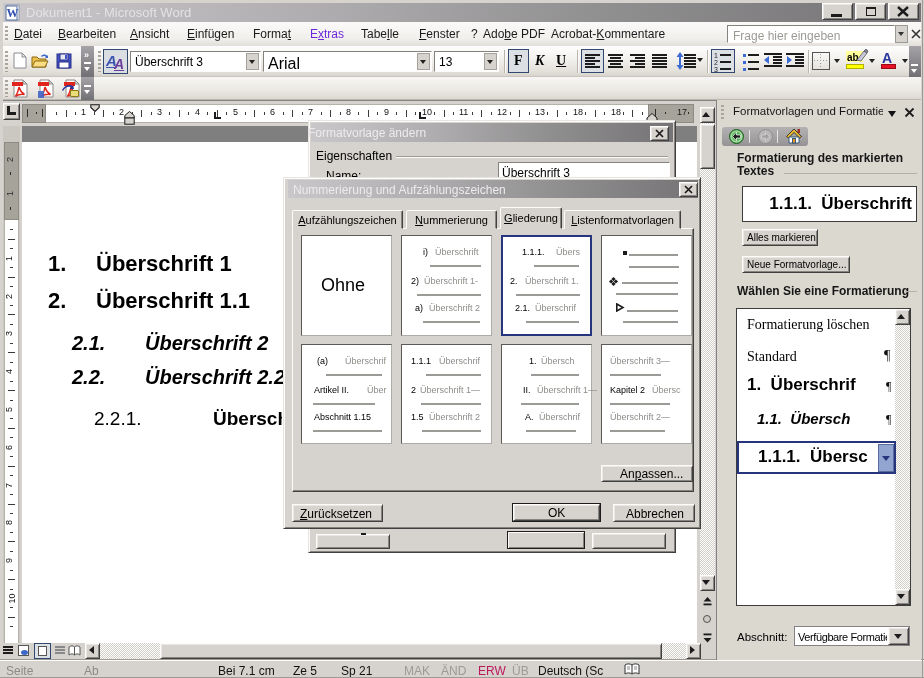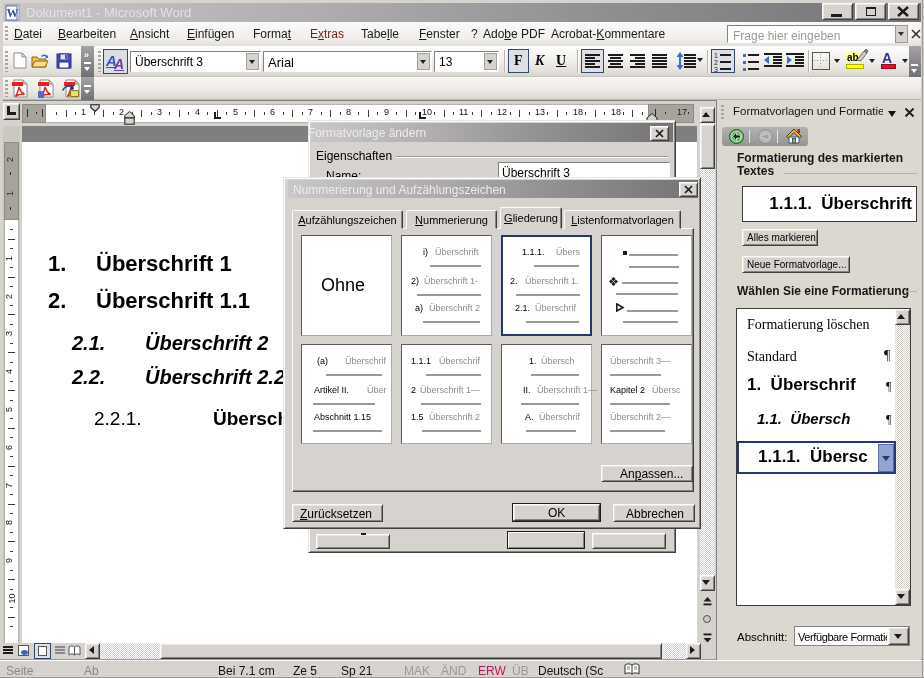--- a/index.html
+++ b/index.html
@@ -42,21 +42,21 @@
 <svg class="ab" style="left:896px;top:6px" width="14" height="11" viewBox="0 0 14 11">
 <path d="M2 1 L12 10 M12 1 L2 10" stroke="#1c1c1c" stroke-width="2.4"></path>
   </svg>
 <div class="ab" style="left:3px;top:22px;width:918px;height:24px;background:linear-gradient(180deg,#fbfaf9 0,#f1efec 70%,#e2dfda 100%)"></div>
 <div class="ab grip" style="left:5px;top:26px;height:16px"></div>
 <div class="ab" style="left:14px;top:27px;font-size:12px;color:#1a1a1a"><u>D</u>atei</div>
 <div class="ab" style="left:58px;top:27px;font-size:12px;color:#1a1a1a"><u>B</u>earbeiten</div>
 <div class="ab" style="left:130px;top:27px;font-size:12px;color:#1a1a1a"><u>A</u>nsicht</div>
 <div class="ab" style="left:187px;top:27px;font-size:12px;color:#1a1a1a"><u>E</u>infügen</div>
 <div class="ab" style="left:253px;top:27px;font-size:12px;color:#1a1a1a">Forma<u>t</u></div>
-<div class="ab" style="left:310px;top:27px;font-size:12px;color:#7f1d1d">E<u>x</u>tras</div>
+<div class="ab" style="left:310px;top:27px;font-size:12px;color:#6d28d9">E<u>x</u>tras</div>
 <div class="ab" style="left:361px;top:27px;font-size:12px;color:#1a1a1a">Tabe<u>l</u>le</div>
 <div class="ab" style="left:419px;top:27px;font-size:12px;color:#1a1a1a"><u>F</u>enster</div>
 <div class="ab" style="left:471px;top:27px;font-size:12px;color:#1a1a1a">?</div>
 <div class="ab" style="left:483px;top:27px;font-size:12px;color:#1a1a1a">Ado<u>b</u>e PDF</div>
 <div class="ab" style="left:551px;top:27px;font-size:12px;color:#1a1a1a">Acrobat-<u>K</u>ommentare</div>
 <div class="ab sunk" style="left:727px;top:25px;width:168px;height:18px"></div>
 <div class="ab" style="left:733px;top:29px;font-size:12px;color:#9c9a95">Frage hier eingeben</div>
 <div class="ab" style="left:895px;top:25px;width:13px;height:18px;background:#d6d3ce;border:1px solid #9c9a95"></div>
 <div class="ab" style="left:898px;top:32px;width:0;height:0;border:3px solid transparent;border-top:4px solid #333"></div>
 <svg class="ab" style="left:911px;top:29px" width="10" height="10" viewBox="0 0 10 10">
@@ -85,21 +85,21 @@
 <div class="ab" style="left:84px;top:67px;width:0;height:0;border:3.5px solid transparent;border-top:4px solid #fff"></div>
 <div class="ab grip" style="left:98px;top:51px;height:21px"></div>
 <div class="ab" style="left:103px;top:49px;width:25px;height:25px;border:1px solid #30476e;background:#dadde2"></div>
 <div class="ab" style="left:106px;top:52px;font-size:15px;font-weight:bold;font-style:italic;color:#3b55b0;text-decoration:underline">A</div>
 <div class="ab" style="left:114px;top:56px;font-size:14px;font-weight:bold;font-style:italic;color:#6b3f9e;text-decoration:underline">A</div>
 <div class="ab sunk" style="left:130px;top:51px;width:131px;height:21px"></div>
 <div class="ab" style="left:135px;top:55px;font-size:12px">Überschrift 3</div>
 <div class="ab" style="left:246px;top:53px;width:13px;height:17px;background:#d6d3ce;border:1px solid #a5a29b"></div>
 <div class="ab" style="left:249px;top:60px;width:0;height:0;border:3.5px solid transparent;border-top:4px solid #222"></div>
 <div class="ab sunk" style="left:263px;top:51px;width:169px;height:21px"></div>
-<div class="ab" style="left:268px;top:55px;font-size:13px">Arial</div>
+<div class="ab" style="left:268px;top:55px;font-size:16px">Arial</div>
 <div class="ab" style="left:417px;top:53px;width:13px;height:17px;background:#d6d3ce;border:1px solid #a5a29b"></div>
 <div class="ab" style="left:420px;top:60px;width:0;height:0;border:3.5px solid transparent;border-top:4px solid #222"></div>
 <div class="ab sunk" style="left:434px;top:51px;width:65px;height:21px"></div>
 <div class="ab" style="left:439px;top:55px;font-size:12px">13</div>
 <div class="ab" style="left:484px;top:53px;width:13px;height:17px;background:#d6d3ce;border:1px solid #a5a29b"></div>
 <div class="ab" style="left:487px;top:60px;width:0;height:0;border:3.5px solid transparent;border-top:4px solid #222"></div>
 <div class="ab sep" style="left:504px;top:50px;height:23px"></div>
 <div class="ab" style="left:508px;top:49px;width:21px;height:24px;border:1px solid #30476e;background:#dcdfe4"></div>
 <div class="ab" style="left:514px;top:53px;font-size:14px;font-weight:bold;font-family:'Liberation Serif',serif">F</div>
 <div class="ab" style="left:535px;top:53px;font-size:14px;font-weight:bold;font-style:italic;font-family:'Liberation Serif',serif">K</div>

